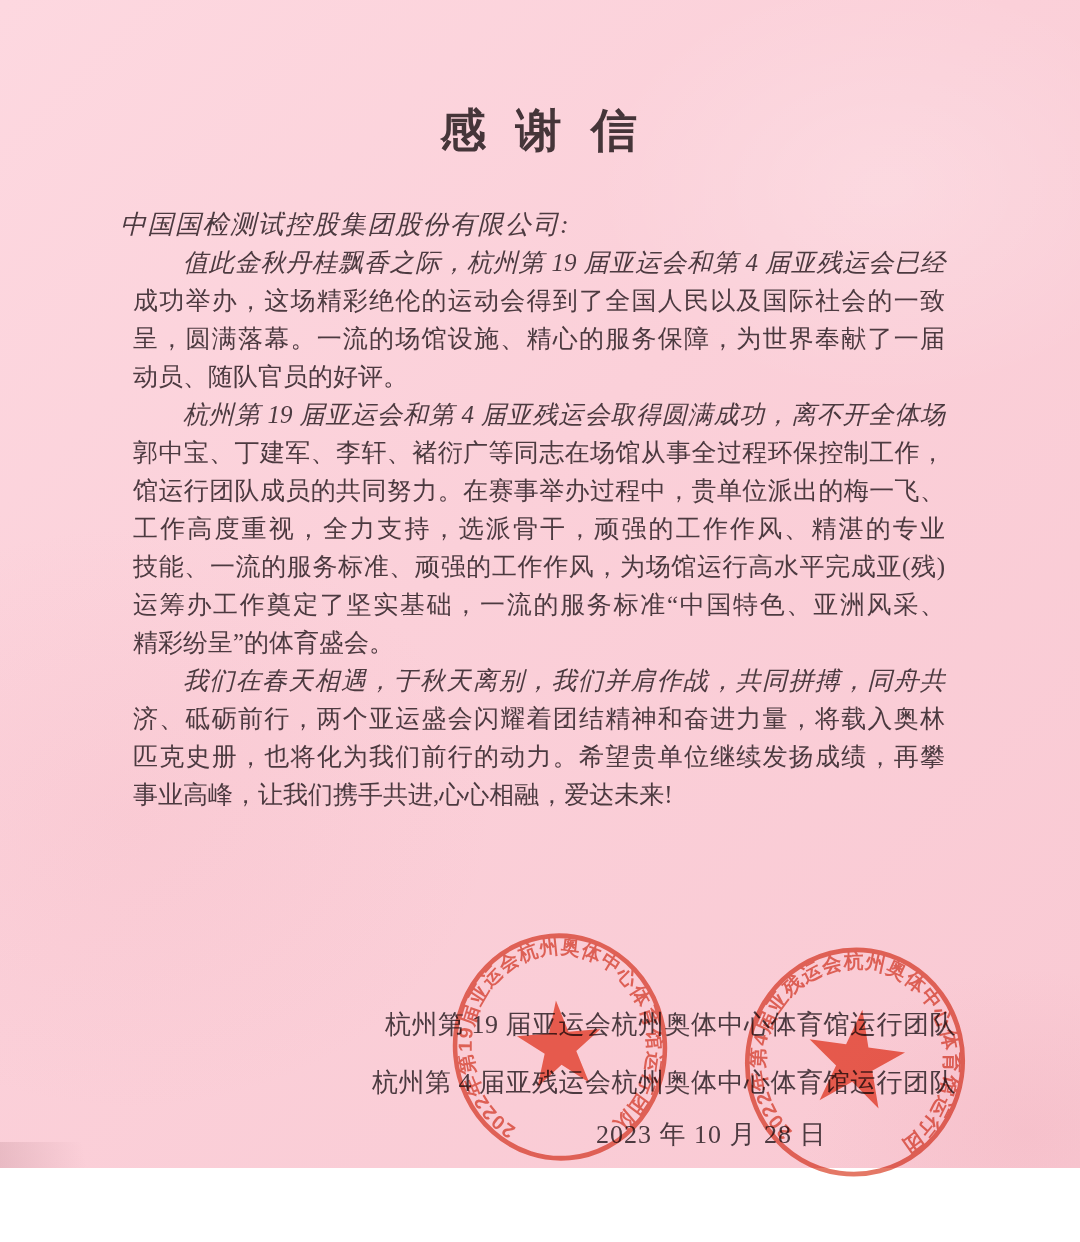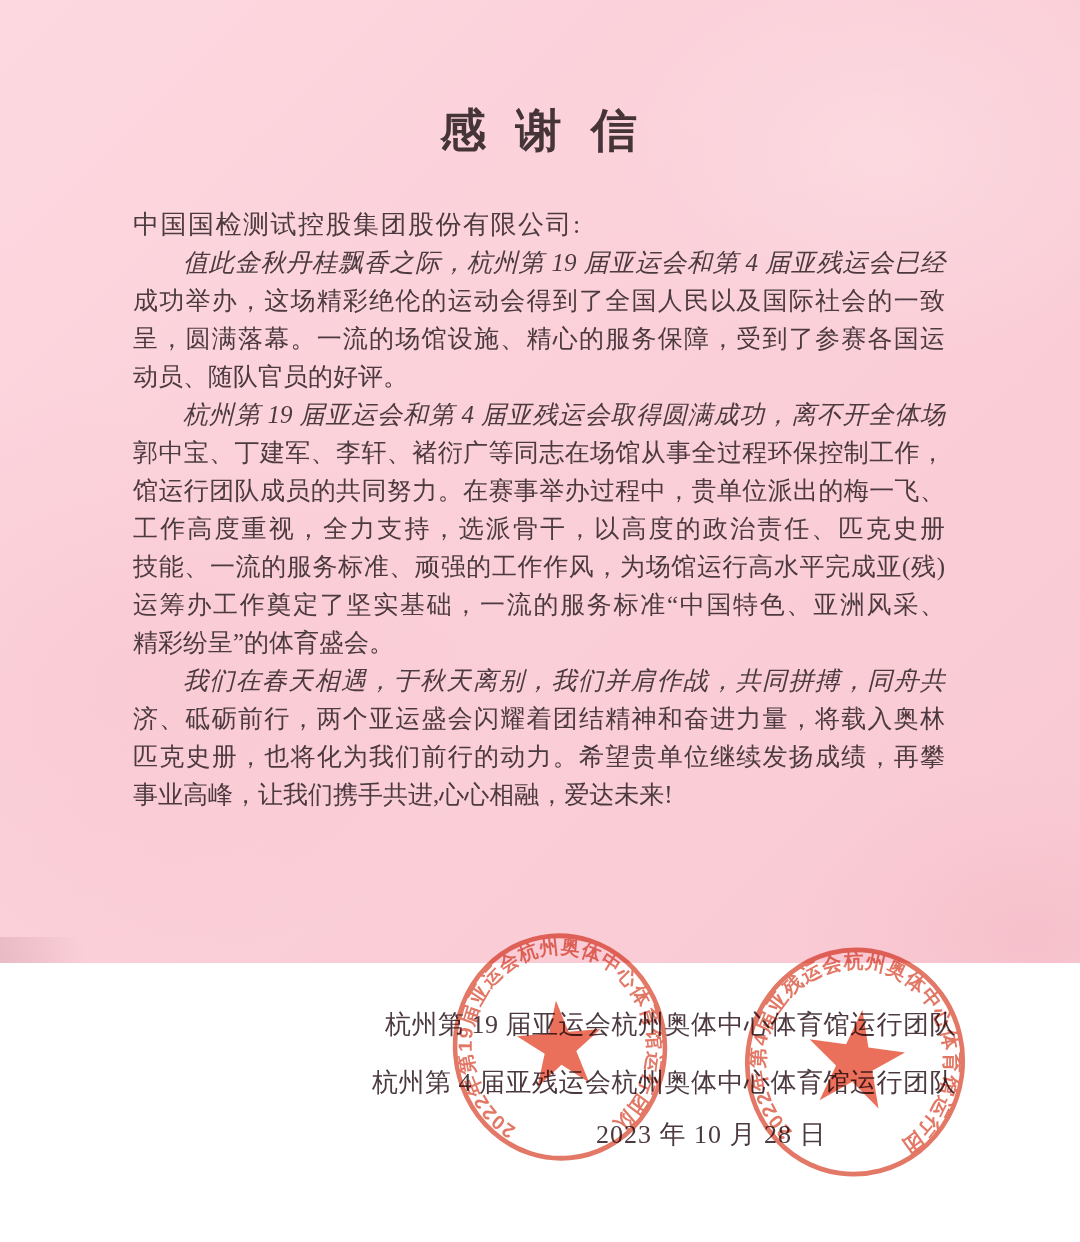--- a/index.html
+++ b/index.html
@@ -3,21 +3,21 @@
 <meta charset="utf-8">
 <style>
   html, body {
     margin: 0; padding: 0;
     width: 1080px; height: 1242px;
     overflow: hidden;
     font-family: "Liberation Serif", serif;
   }
   .page {
     position: relative;
-    width: 1080px; height: 963px;
+    width: 1080px; height: 1168px;
     background:
       radial-gradient(ellipse 420px 300px at 82% 16%, rgba(255,255,255,0.20), rgba(255,255,255,0) 70%),
       radial-gradient(ellipse 520px 420px at 12% 70%, rgba(234,148,162,0.10), rgba(234,148,162,0) 70%),
       radial-gradient(ellipse 300px 220px at 95% 97%, rgba(225,130,145,0.12), rgba(225,130,145,0) 75%),
       linear-gradient(135deg, #fdd8e0 0%, #fbd0d9 45%, #f9c9d3 100%);
     color: #4c3a40;
   }
   .page::after { 
     content: "";
     position: absolute; left: 0; bottom: 0;
@@ -30,23 +30,24 @@
     top: 100px; left: 0; width: 1080px;
     text-align: center;
     font-size: 46px;
     font-weight: 600;
     color: #453539;
     word-spacing: 12px;
     letter-spacing: 3px;
   }
   .salutation {
     position: absolute;
-    left: 133px; top: 207px;
+    left: 120px; top: 207px;
     font-size: 26px;
     letter-spacing: 1.5px;
+    font-style: italic;
   }
   .body-block {
     position: absolute;
     left: 133px; top: 244px;
     width: 812px;
   }
   .bline {
     line-height: 38px;
     font-size: 25px;
     text-align: justify;
@@ -102,26 +103,26 @@
 
 <div class="page">
 
   <div class="title">感 谢 信</div>
 
   <div class="salutation">中国国检测试控股集团股份有限公司:</div>
 
   <div class="body-block" id="letter-body">
       <div class="bline first">值此金秋丹桂飘香之际，杭州第 19 届亚运会和第 4 届亚残运会已经</div>
       <div class="bline">成功举办，这场精彩绝伦的运动会得到了全国人民以及国际社会的一致</div>
-      <div class="bline">呈，圆满落幕。一流的场馆设施、精心的服务保障，受到了参赛各国运</div>
+      <div class="bline">呈，圆满落幕。一流的场馆设施、精心的服务保障，为世界奉献了一届</div>
       <div class="bline last">动员、随队官员的好评。</div>
       <div class="bline first">杭州第 19 届亚运会和第 4 届亚残运会取得圆满成功，离不开全体场</div>
       <div class="bline">郭中宝、丁建军、李轩、褚衍广等同志在场馆从事全过程环保控制工作，</div>
       <div class="bline">馆运行团队成员的共同努力。在赛事举办过程中，贵单位派出的梅一飞、</div>
-      <div class="bline">工作高度重视，全力支持，选派骨干，以高度的政治责任、匹克史册</div>
+      <div class="bline">工作高度重视，全力支持，选派骨干，顽强的工作作风、精湛的专业</div>
       <div class="bline">技能、一流的服务标准、顽强的工作作风，为场馆运行高水平完成亚(残)</div>
       <div class="bline">运筹办工作奠定了坚实基础，一流的服务标准“中国特色、亚洲风采、</div>
       <div class="bline last">精彩纷呈”的体育盛会。</div>
       <div class="bline first">我们在春天相遇，于秋天离别，我们并肩作战，共同拼搏，同舟共</div>
       <div class="bline">济、砥砺前行，两个亚运盛会闪耀着团结精神和奋进力量，将载入奥林</div>
       <div class="bline">匹克史册，也将化为我们前行的动力。希望贵单位继续发扬成绩，再攀</div>
       <div class="bline last">事业高峰，让我们携手共进,心心相融，爱达未来!</div>
     </div>
 
   <div class="sig1">杭州第 19 届亚运会杭州奥体中心体育馆运行团队</div>

